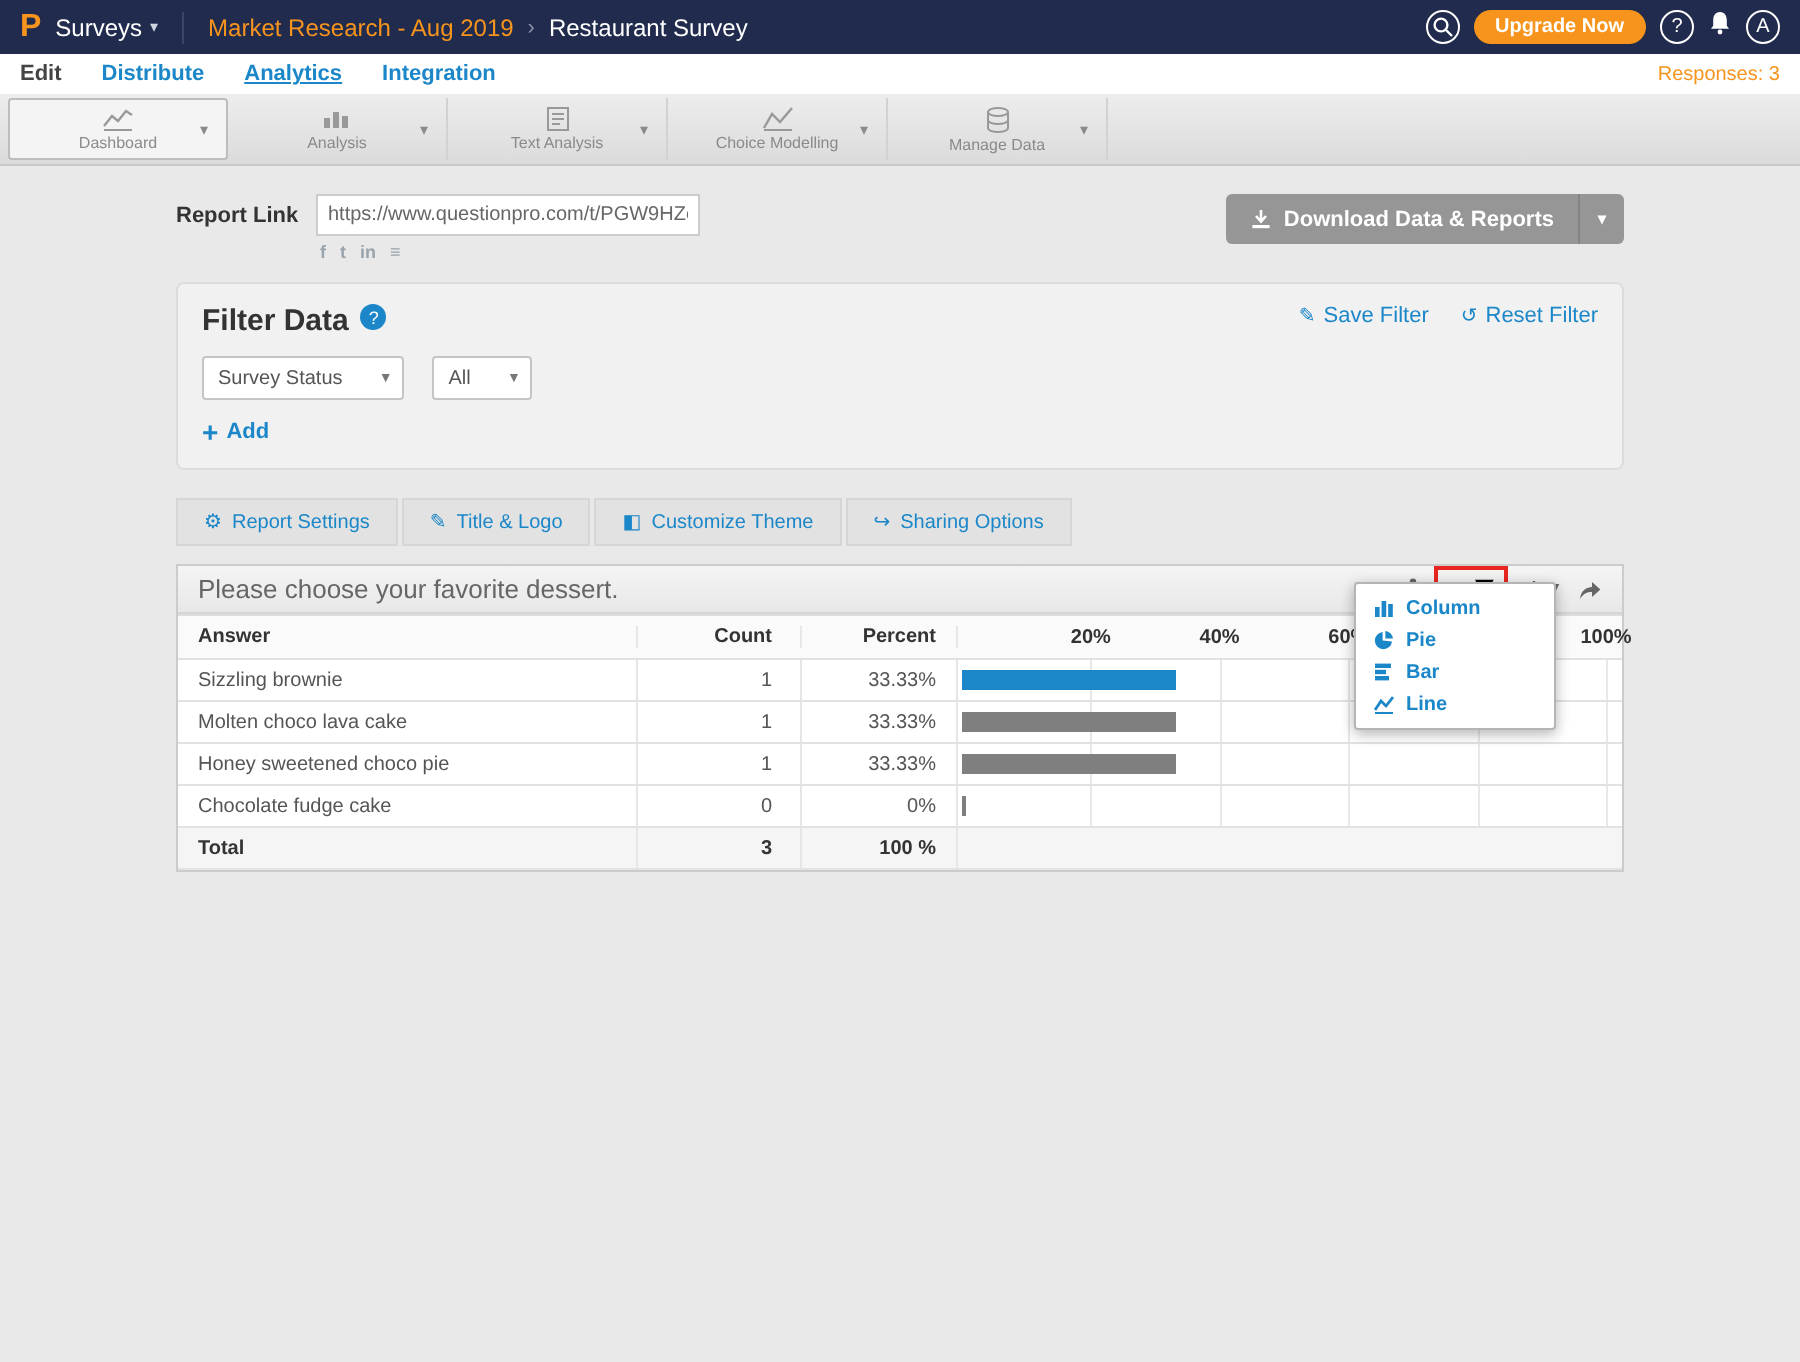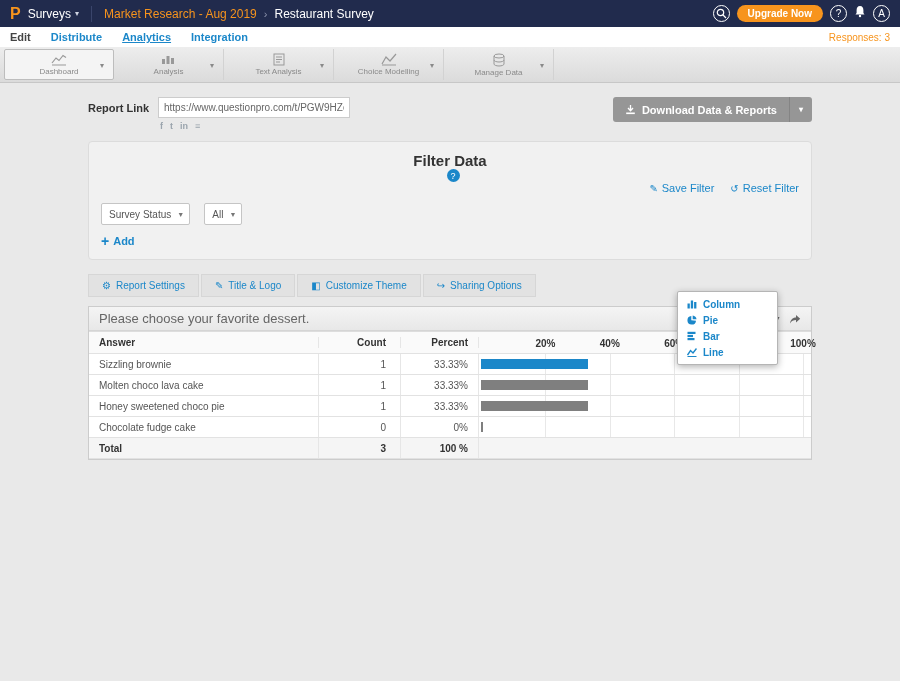--- a/index.html
+++ b/index.html
@@ -46,28 +46,28 @@
   .rl-input { width:192px; height:21px; border:1px solid #ccc; font-size:10px; color:#666; padding:0 5px; font-family:"Liberation Sans",sans-serif; background:#fff; }
   .social { display:flex; gap:7px; padding-left:2px; }
   .soc { font-size:9px; color:#9aa4ad; font-weight:bold; cursor:pointer; }
   .dl-btn { margin-left:auto; height:25px; background:#969696; border-radius:3px; display:flex; align-items:center; color:#fff; font-size:11px; font-weight:bold; cursor:pointer; }
   .dl-main { display:flex; align-items:center; gap:6px; padding:0 12px; }
   .dl-div { width:1px; height:25px; background:#848484; }
   .dl-caret { width:22px; text-align:center; font-size:8px; }
 
   
   .filter-panel { background:#f1f1f1; border:1px solid #dcdcdc; border-radius:4px; padding:10px 12px 12px; margin-bottom:14px; }
-  .filter-head { display:flex; align-items:center;flex-direction:column; }
+  .filter-head { display:flex; align-items:flex-start; }
   .filter-title { font-size:15px; font-weight:bold; color:#333; }
   .help-dot { width:13px; height:13px; border-radius:50%; background:#1b87c9; color:#fff; font-size:9px; display:inline-flex; align-items:center; justify-content:center; margin-left:6px; cursor:pointer; }
   .filter-links { margin-left:auto; display:flex; gap:16px; font-size:11px; }
   .f-link { color:#1b87c9; cursor:pointer; display:flex; align-items:center; gap:4px; text-decoration:none; }
   .f-ico { font-size:10px; }
   .selects { display:flex; gap:14px; margin-top:9px; }
-  .fselect { position:relative; background:#fff; border:1px solid #c5c5c5; border-radius:2px; height:22px; font-size:10px; color:#555; display:flex; align-items:center; padding:0 18px 0 7px; cursor:pointer; }
+  .fselect { position:relative; background:#fff; border:1px solid #c5c5c5; border-radius:2px; height:22px; font-size:10px; color:#555; display:flex; align-items:center; padding:0 30px 0 7px; cursor:pointer; }
   .fselect .scaret { position:absolute; right:5px; font-size:7px; color:#777; }
   .addrow { margin-top:10px; display:flex; align-items:center; gap:4px; cursor:pointer; }
   .plus { color:#1b87c9; font-weight:bold; font-size:14px; line-height:10px; }
   .addlbl { color:#1b87c9; font-size:11px; font-weight:bold; }
 
   
   .tabsrow { display:flex; gap:2px; margin-bottom:9px; }
   .tabbtn { background:#e2e2e2; border:1px solid #d6d6d6; color:#1b87c9; font-size:10px; padding:5px 13px; display:flex; align-items:center; gap:5px; cursor:pointer; }
   .tabico { font-size:10px; color:#1b87c9; }
 

